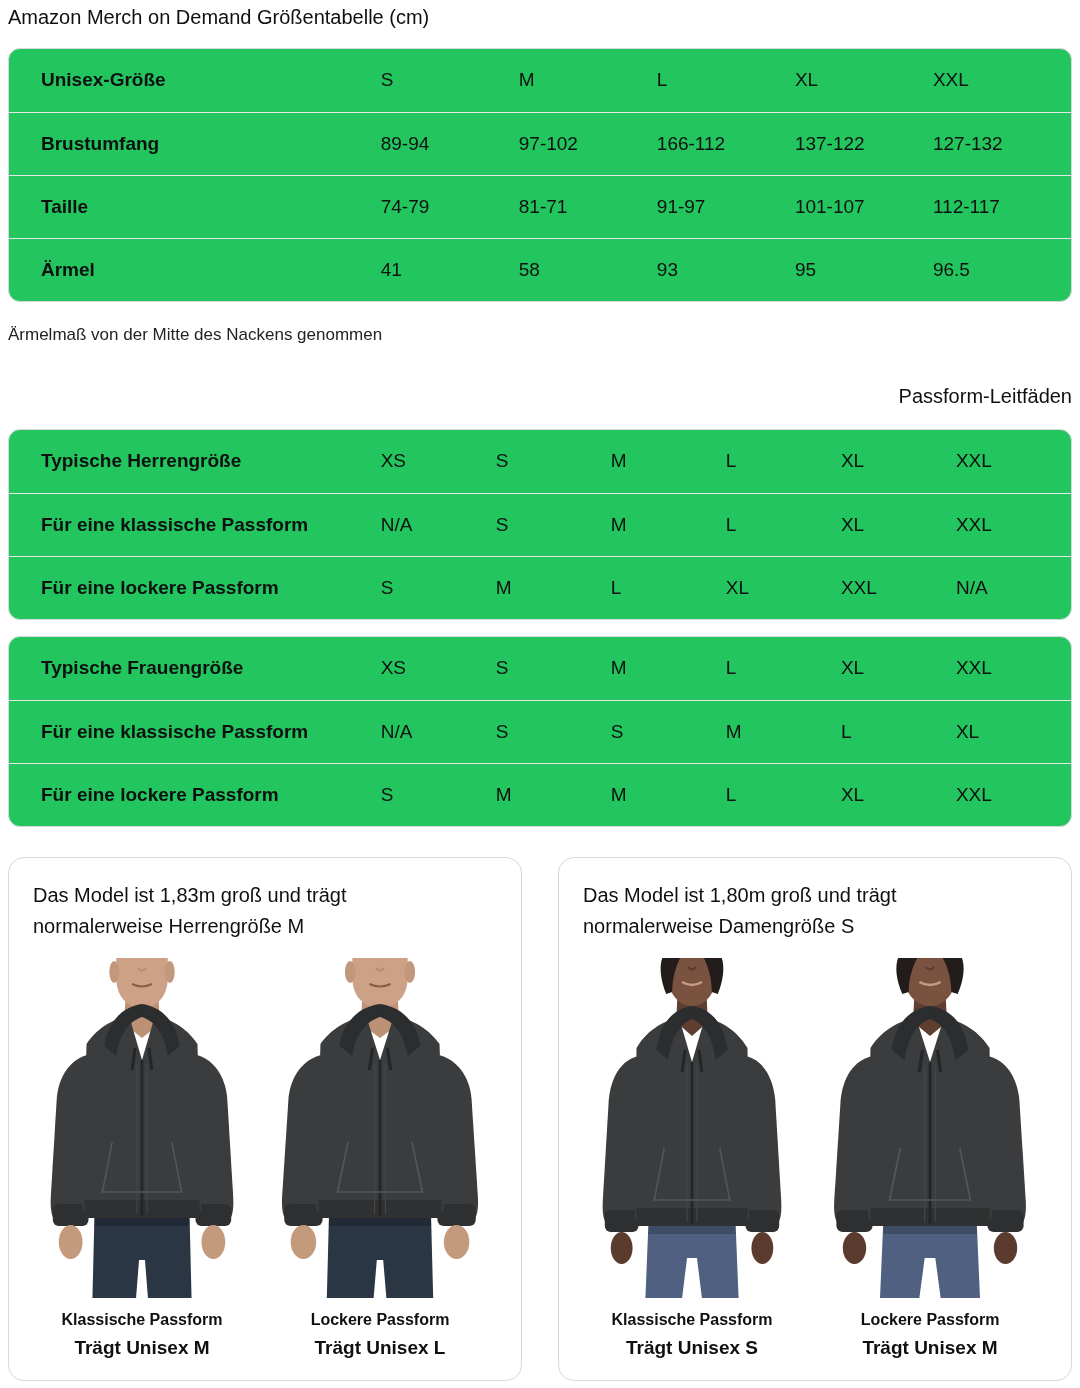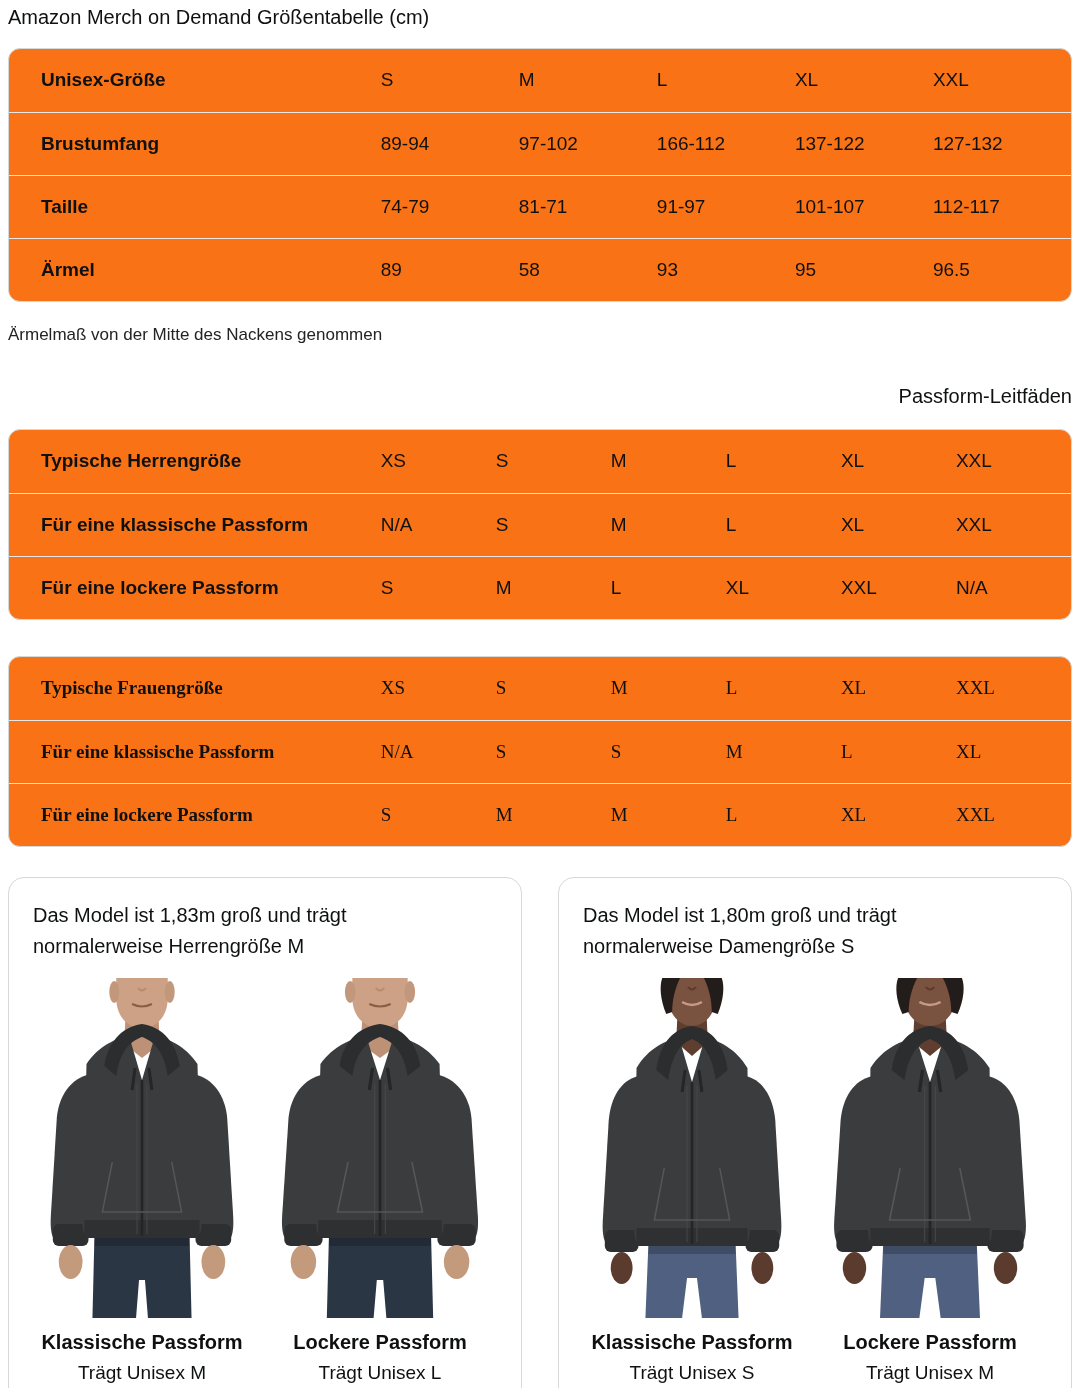--- a/index.html
+++ b/index.html
@@ -22,21 +22,21 @@
   .page-title{
     font-size:20px;font-weight:400;color:var(--text);
     margin:2px 0 12px -4px;padding-left:4px;line-height:1.3;
   }
   
   .tbl{
     margin-top:18px;
     border:1px solid var(--table-border);
     border-radius:12px;
     overflow:hidden;
-    background:#f97316;
+    background:#22c55e;
   }
   .trow{
     display:flex;align-items:center;
     min-height:63px;
     border-top:1px solid var(--row-divider);
   }
   .trow:first-child{border-top:none;}
   .cell{
     flex:1 1 0;
     font-size:19px;line-height:1.3;
@@ -51,21 +51,21 @@
   }
   .note{
     font-size:17px;color:#232323;
     margin:22px 0 0 0;line-height:1.35;
   }
   .subhead{
     font-size:20px;font-weight:400;color:var(--text);
     margin:36px 0 0 0;line-height:1.3;text-align:right;
   }
   .tbl.second{margin-top:20px;}
-  .tbl.third{margin-top:36px;font-family:Liberation Serif, serif;}
+  .tbl.third{margin-top:16px;}
   
   .cards{
     margin-top:30px;
     display:flex;gap:36px;
   }
   .card{
     flex:1 1 0;
     border:1px solid var(--table-border);
     border-radius:16px;
     background:#fff;
@@ -80,25 +80,25 @@
     display:flex;justify-content:center;align-items:flex-start;gap:12px;
   }
   .figure-col{display:flex;flex-direction:column;align-items:center;}
   .fig{display:block;height:340px;background:#fff;}
   .fig.classic{width:218px;}
   .fig.loose{width:234px;}
   svg.mens{--jeans:var(--mens-jeans);}
   svg.womens{--jeans:var(--womens-jeans);}
   .fit-label{
     margin-top:12px;
-    font-size:20px;font-weight:700;text-align:center;line-height:1.2;
+    font-size:16px;font-weight:700;text-align:center;line-height:1.2;
   }
   .size-label{
     margin-top:8px;
-    font-size:19px;font-weight:400;text-align:center;line-height:1.2;
+    font-size:19px;font-weight:700;text-align:center;line-height:1.2;
   }
 </style>
 </head>
 <body>
 
 <svg width="0" height="0" style="position:absolute" aria-hidden="true">
   <defs>
     <symbol id="male-fig" viewBox="0 0 220 340" preserveAspectRatio="none">
       <rect width="220" height="340" fill="#ffffff"></rect>
 
@@ -200,21 +200,21 @@
     <div class="trow">
       <div class="cell lbl">Taille</div>
       <div class="cell">74-79</div>
       <div class="cell">81-71</div>
       <div class="cell">91-97</div>
       <div class="cell">101-107</div>
       <div class="cell">112-117</div>
     </div>
     <div class="trow">
       <div class="cell lbl">Ärmel</div>
-      <div class="cell">89</div>
+      <div class="cell">41</div>
       <div class="cell">58</div>
       <div class="cell">93</div>
       <div class="cell">95</div>
       <div class="cell">96.5</div>
     </div>
   </section>
 
   <p class="note">Ärmelmaß von der Mitte des Nackens genommen</p>
 
   <h2 class="subhead">Passform-Leitfäden</h2>

